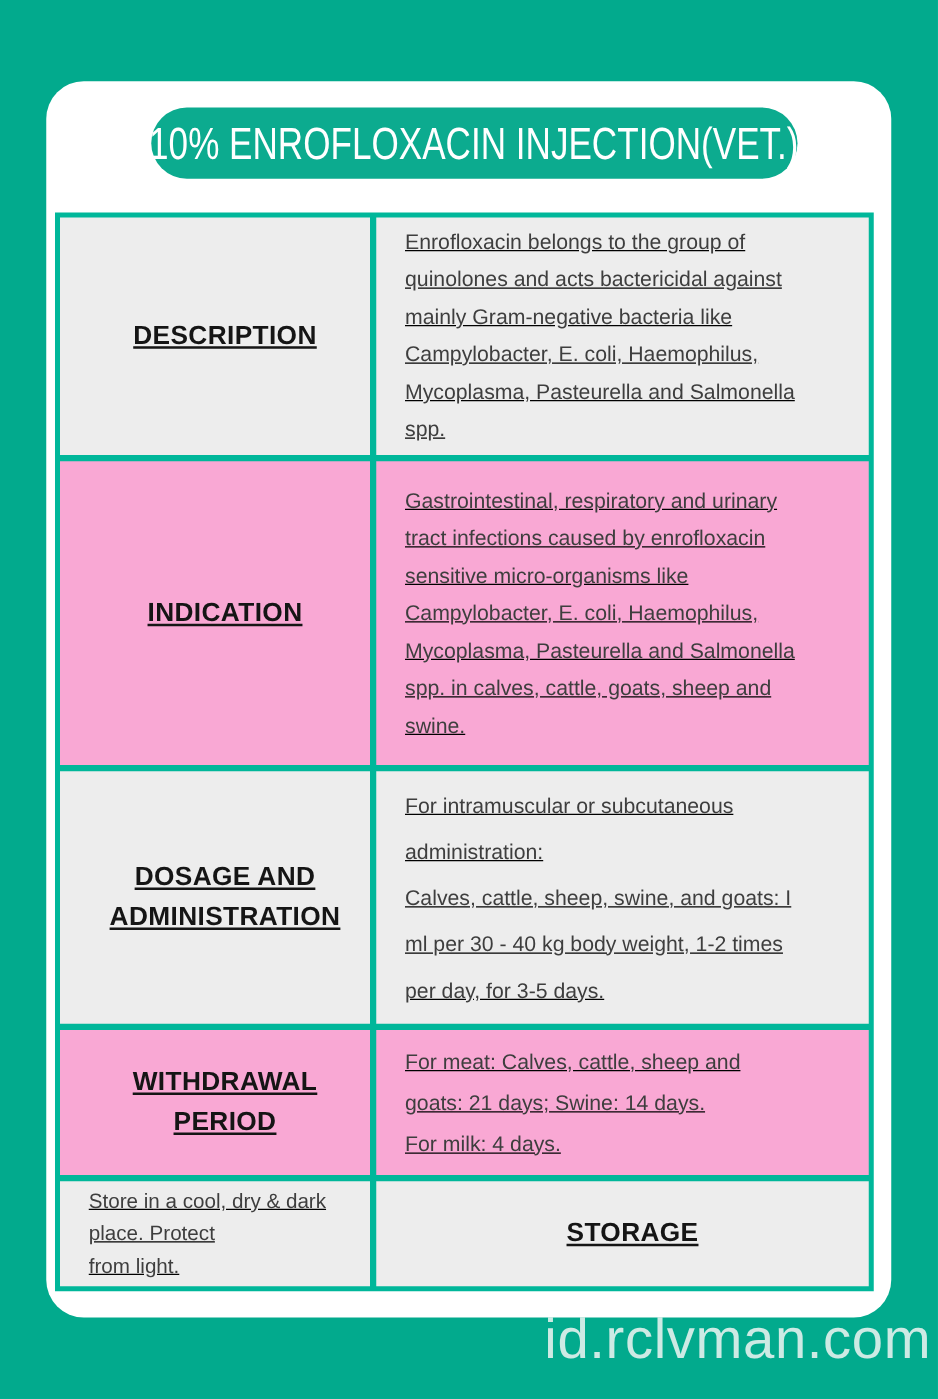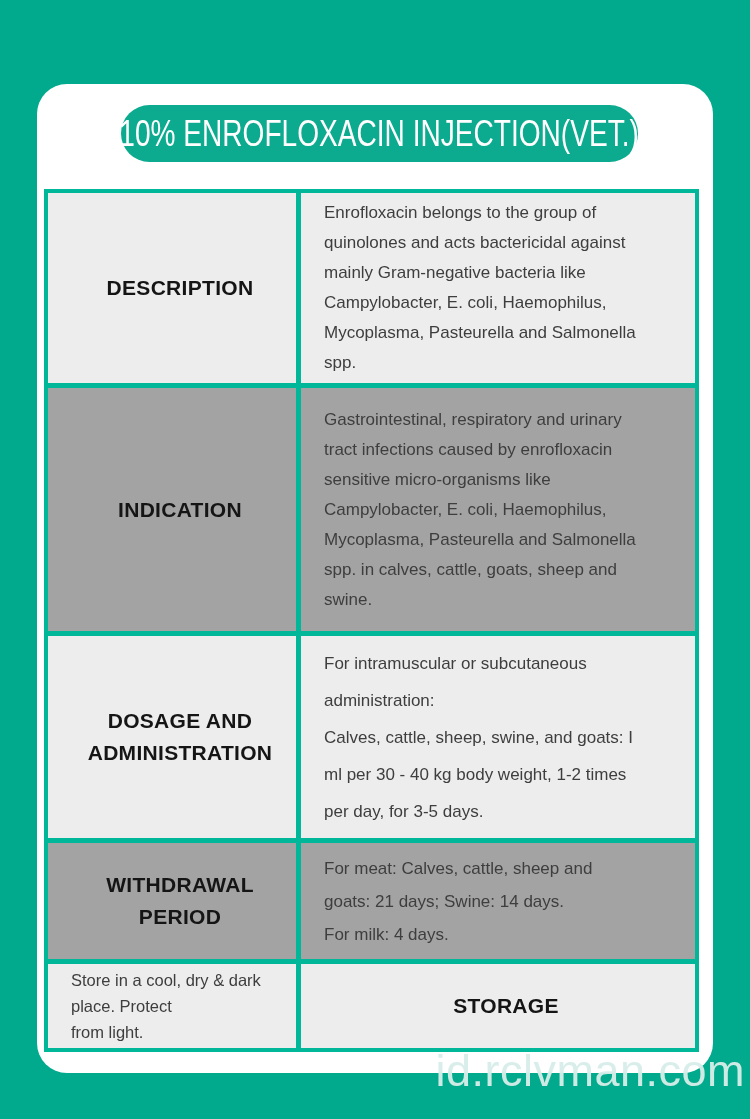--- a/index.html
+++ b/index.html
@@ -13,21 +13,20 @@
   .page {
     position: absolute; inset: 0;
     width: 750px; height: 1119px;
   }
   .card {
     position: absolute;
     left: 37px; top: 65px;
     width: 676px; height: 989px;
     background: #ffffff;
     border-radius: 30px;
-    margin-top: 19px;
   }
   .title-pill {
     position: absolute;
     left: 84px; top: 21px;
     width: 517px; height: 57px;
     background: #0cab8f;
     border-radius: 29px;
     display: flex; align-items: center; justify-content: center;
   }
   .title-text {
@@ -44,23 +43,23 @@
     left: 7px; top: 105px;
     width: 655px;
     box-sizing: border-box;
     background: #00b79a;
     padding: 4px;
     display: grid;
     grid-template-columns: 248px 1fr;
     grid-template-rows: 190px 243px 202px 116px 84px;
     gap: 5px;
   }
-  .cell { box-sizing: border-box; }
+  .cell { box-sizing: border-box; text-decoration: underline; }
   .bg-gray  { background: #ededed; }
-  .bg-white { background: #a3a3a3; }
+  .bg-white { background: #f9a8d4; }
   .label-cell {
     display: flex; align-items: center; justify-content: center;
     text-align: center;
     font-weight: bold;
     font-size: 21px;
     color: #151515;
     letter-spacing: 0.3px;
     line-height: 32px;
     white-space: pre-line;
     padding-left: 16px;

